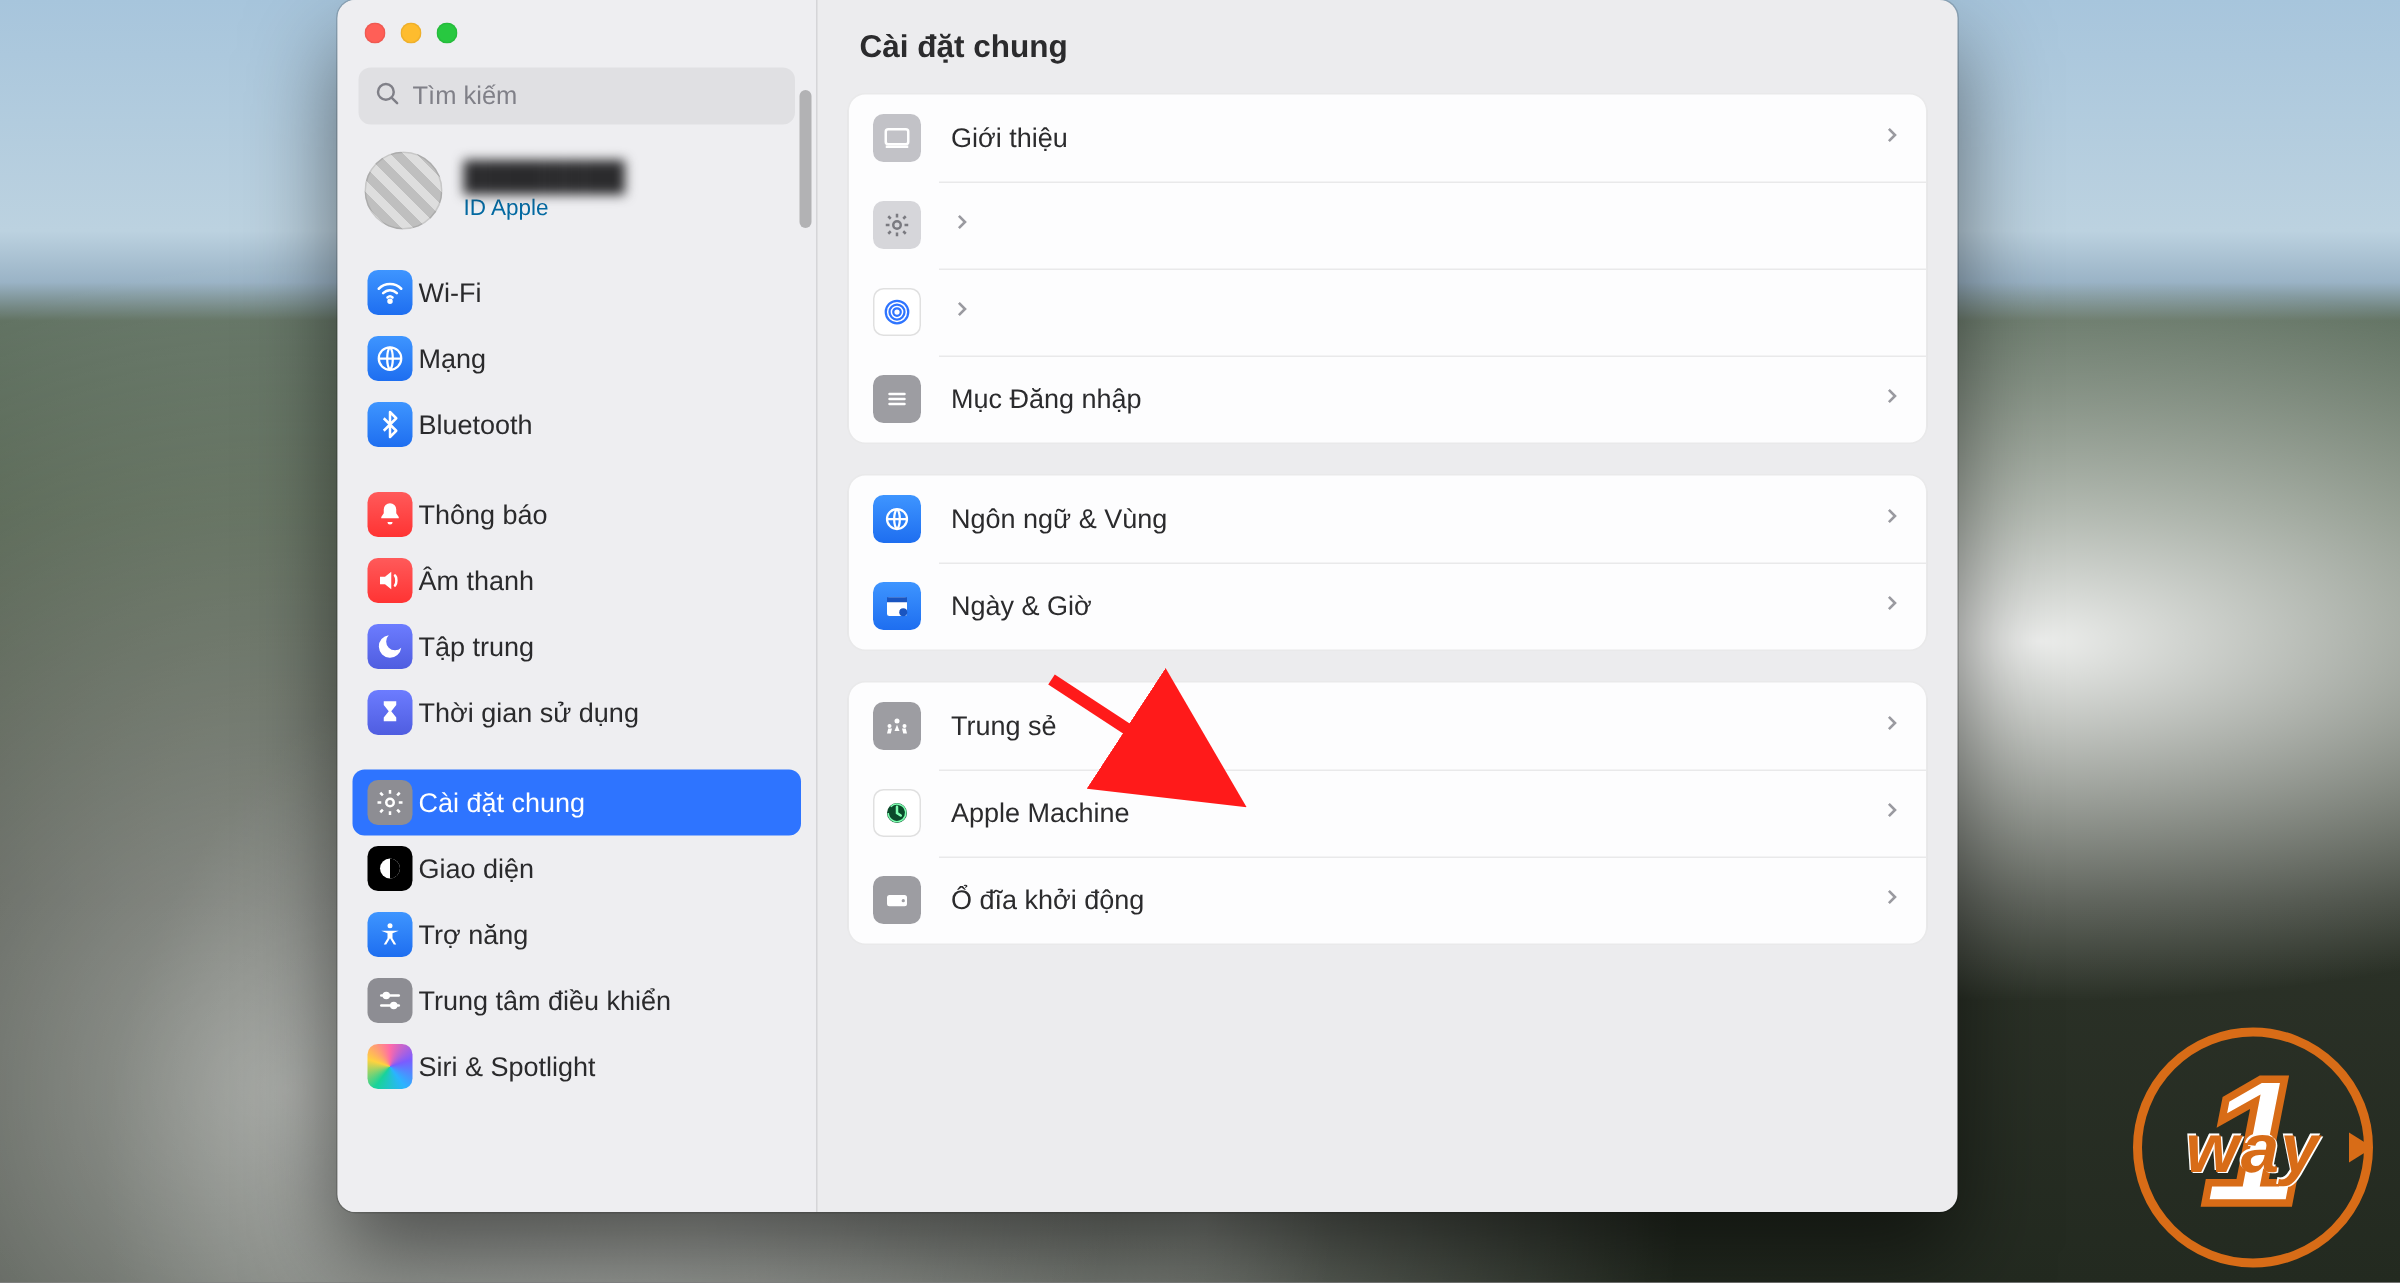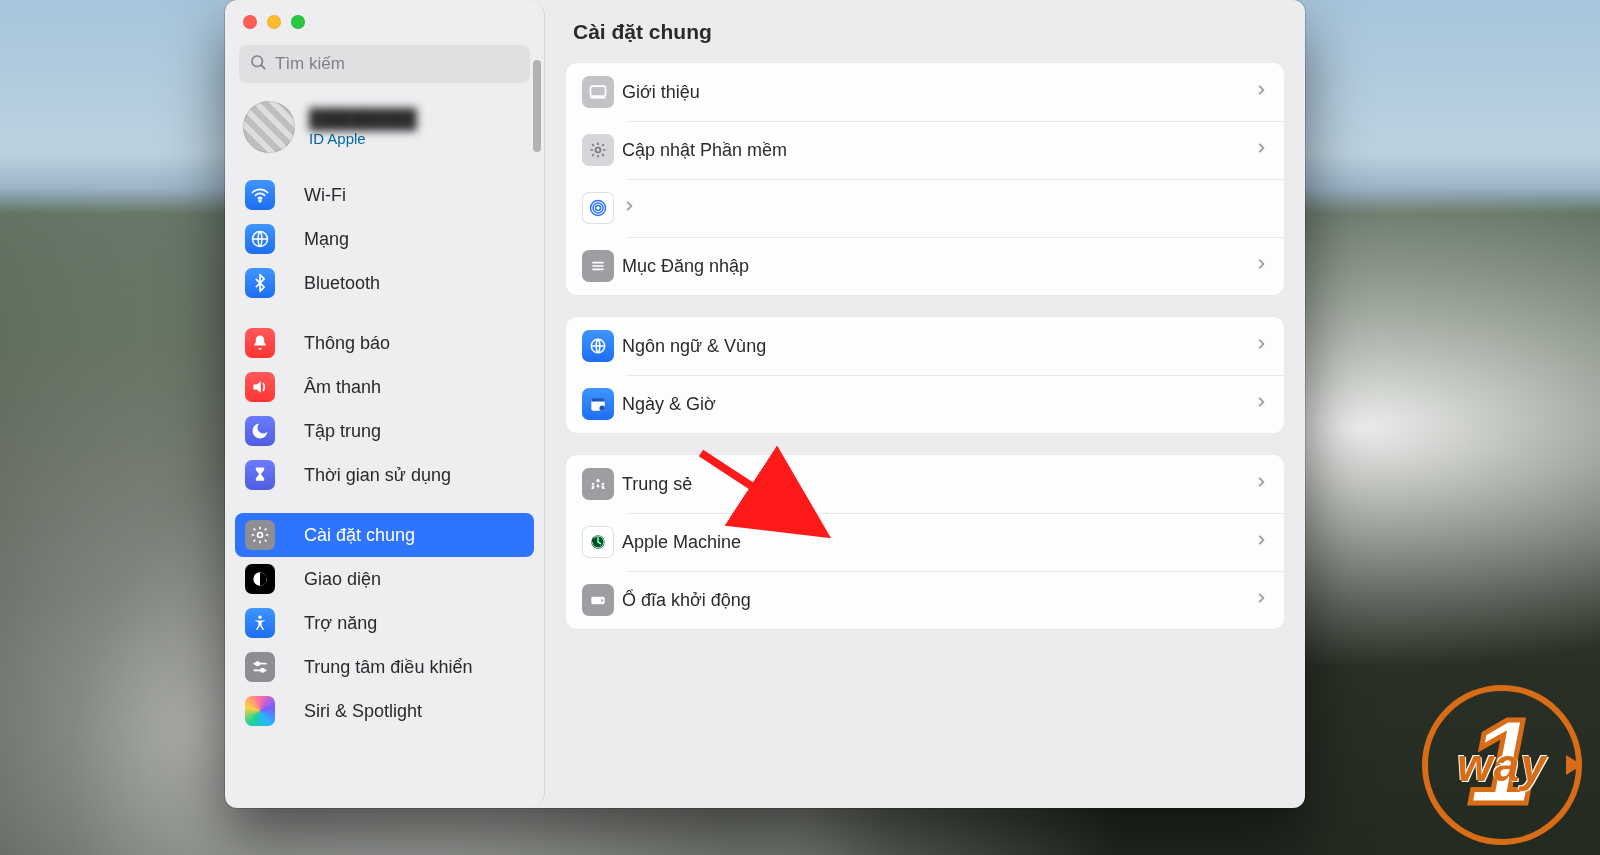--- a/index.html
+++ b/index.html
@@ -27,21 +27,20 @@
     background: #ececee; border-radius: 12px;
     box-shadow: 0 30px 60px rgba(0,0,0,0.5), 0 0 0 1px rgba(0,0,0,0.15);
     display: flex; overflow: hidden;
   }
   .sidebar {
     width: 320px; flex: 0 0 320px;
     background: rgba(238,238,241,0.92);
     border-right: 1px solid rgba(0,0,0,0.1);
     display: flex; flex-direction: column;
     position: relative;
-    border-radius: 16px;
   }
   .traffic { display:flex; gap:10px; padding:15px 18px 12px; }
   .tl { width:14px; height:14px; border-radius:50%; }
   .tl.red { background:#ff5f57; border:1px solid rgba(0,0,0,.06);}
   .tl.yellow { background:#febc2e; border:1px solid rgba(0,0,0,.06);}
   .tl.green { background:#28c840; border:1px solid rgba(0,0,0,.06);}
   .search {
     margin: 4px 14px 10px; height: 38px; border-radius: 8px;
     background: rgba(0,0,0,0.055); display:flex; align-items:center; padding:0 10px;
     color:#808088;
@@ -55,21 +54,21 @@
     width:52px; height:52px; border-radius:50%;
     background:
       repeating-linear-gradient(45deg,#bfbfbf 0 6px,#dedede 6px 12px);
     box-shadow: inset 0 0 0 1px rgba(0,0,0,.1);
   }
   .account .name { font-size:19px; font-weight:600; color:#2a2a2c; filter: blur(4px); }
   .account .sub { font-size:15px; color:#0369a1; }
   .navlist { padding: 2px 10px 20px; overflow:auto; }
   .group-gap { height: 16px; }
   .navitem {
-    display:flex; align-items:center; gap:29px;
+    display:flex; align-items:center; gap:4px;
     padding: 7px 10px; border-radius: 8px; cursor:default;
   }
   .navitem.selected { background:#2e74ff; }
   .navitem.selected .nav-label { color:#fff; }
   .icn {
     width:30px; height:30px; flex:0 0 30px; border-radius:7px;
     display:flex; align-items:center; justify-content:center;
     color:#fff;
   }
   .icn svg { width:20px; height:20px; }
@@ -81,21 +80,21 @@
 
   .content {
     flex:1; display:flex; flex-direction:column;
   }
   .ctitle { font-size:21px; font-weight:700; color:#2b2b2d; padding: 20px 28px 14px; }
   .panels { padding: 4px 20px 20px; display:flex; flex-direction:column; gap:20px; overflow:auto; }
   .panel {
     background:#fdfdfe; border:1px solid rgba(0,0,0,0.08); border-radius:12px;
   }
   .row {
-    display:flex; align-items:center; gap:8px; padding:13px 16px; position:relative;
+    display:flex; align-items:center; gap:20px; padding:13px 16px; position:relative;
   }
   .row + .row::before{
     content:''; position:absolute; left:60px; right:0; top:0; height:1px; background:rgba(0,0,0,0.08);
   }
   .ricon{
     width:32px;height:32px;border-radius:7px;display:flex;align-items:center;justify-content:center;flex:0 0 32px;
   }
   .ricon svg{width:20px;height:20px;}
   .rlabel { font-size:18px; color:#2b2b2d; flex:1; }
   .chev { color:#9a9aa0; }
@@ -311,21 +310,20 @@
                 <polyline points="9 5 16 12 9 19"></polyline>
               </svg></span>
         </div>
         <div class="row">
           <span class="ricon" style="background:#d6d6da">
               <svg viewBox="0 0 24 24" fill="none" stroke="#7a7a80" stroke-width="2">
                 <circle cx="12" cy="12" r="3"></circle>
                 <path d="M12 3v3M12 18v3M3 12h3M18 12h3M5 5l2 2M17 17l2 2M5 19l2-2M17 7l2-2"></path>
               </svg>
             </span>
-          <span class="rlabel">Cập nhật Phần mềm</span>
           <span class="chev"><svg viewBox="0 0 24 24" fill="none" stroke="currentColor" stroke-width="3">
                 <polyline points="9 5 16 12 9 19"></polyline>
               </svg></span>
         </div>
         <div class="row">
           <span class="ricon bg-white">
               <svg viewBox="0 0 24 24" fill="none" stroke="#2e74ff" stroke-width="1.8">
                 <circle cx="12" cy="12" r="3"></circle>
                 <circle cx="12" cy="12" r="6"></circle>
                 <circle cx="12" cy="12" r="9"></circle>

